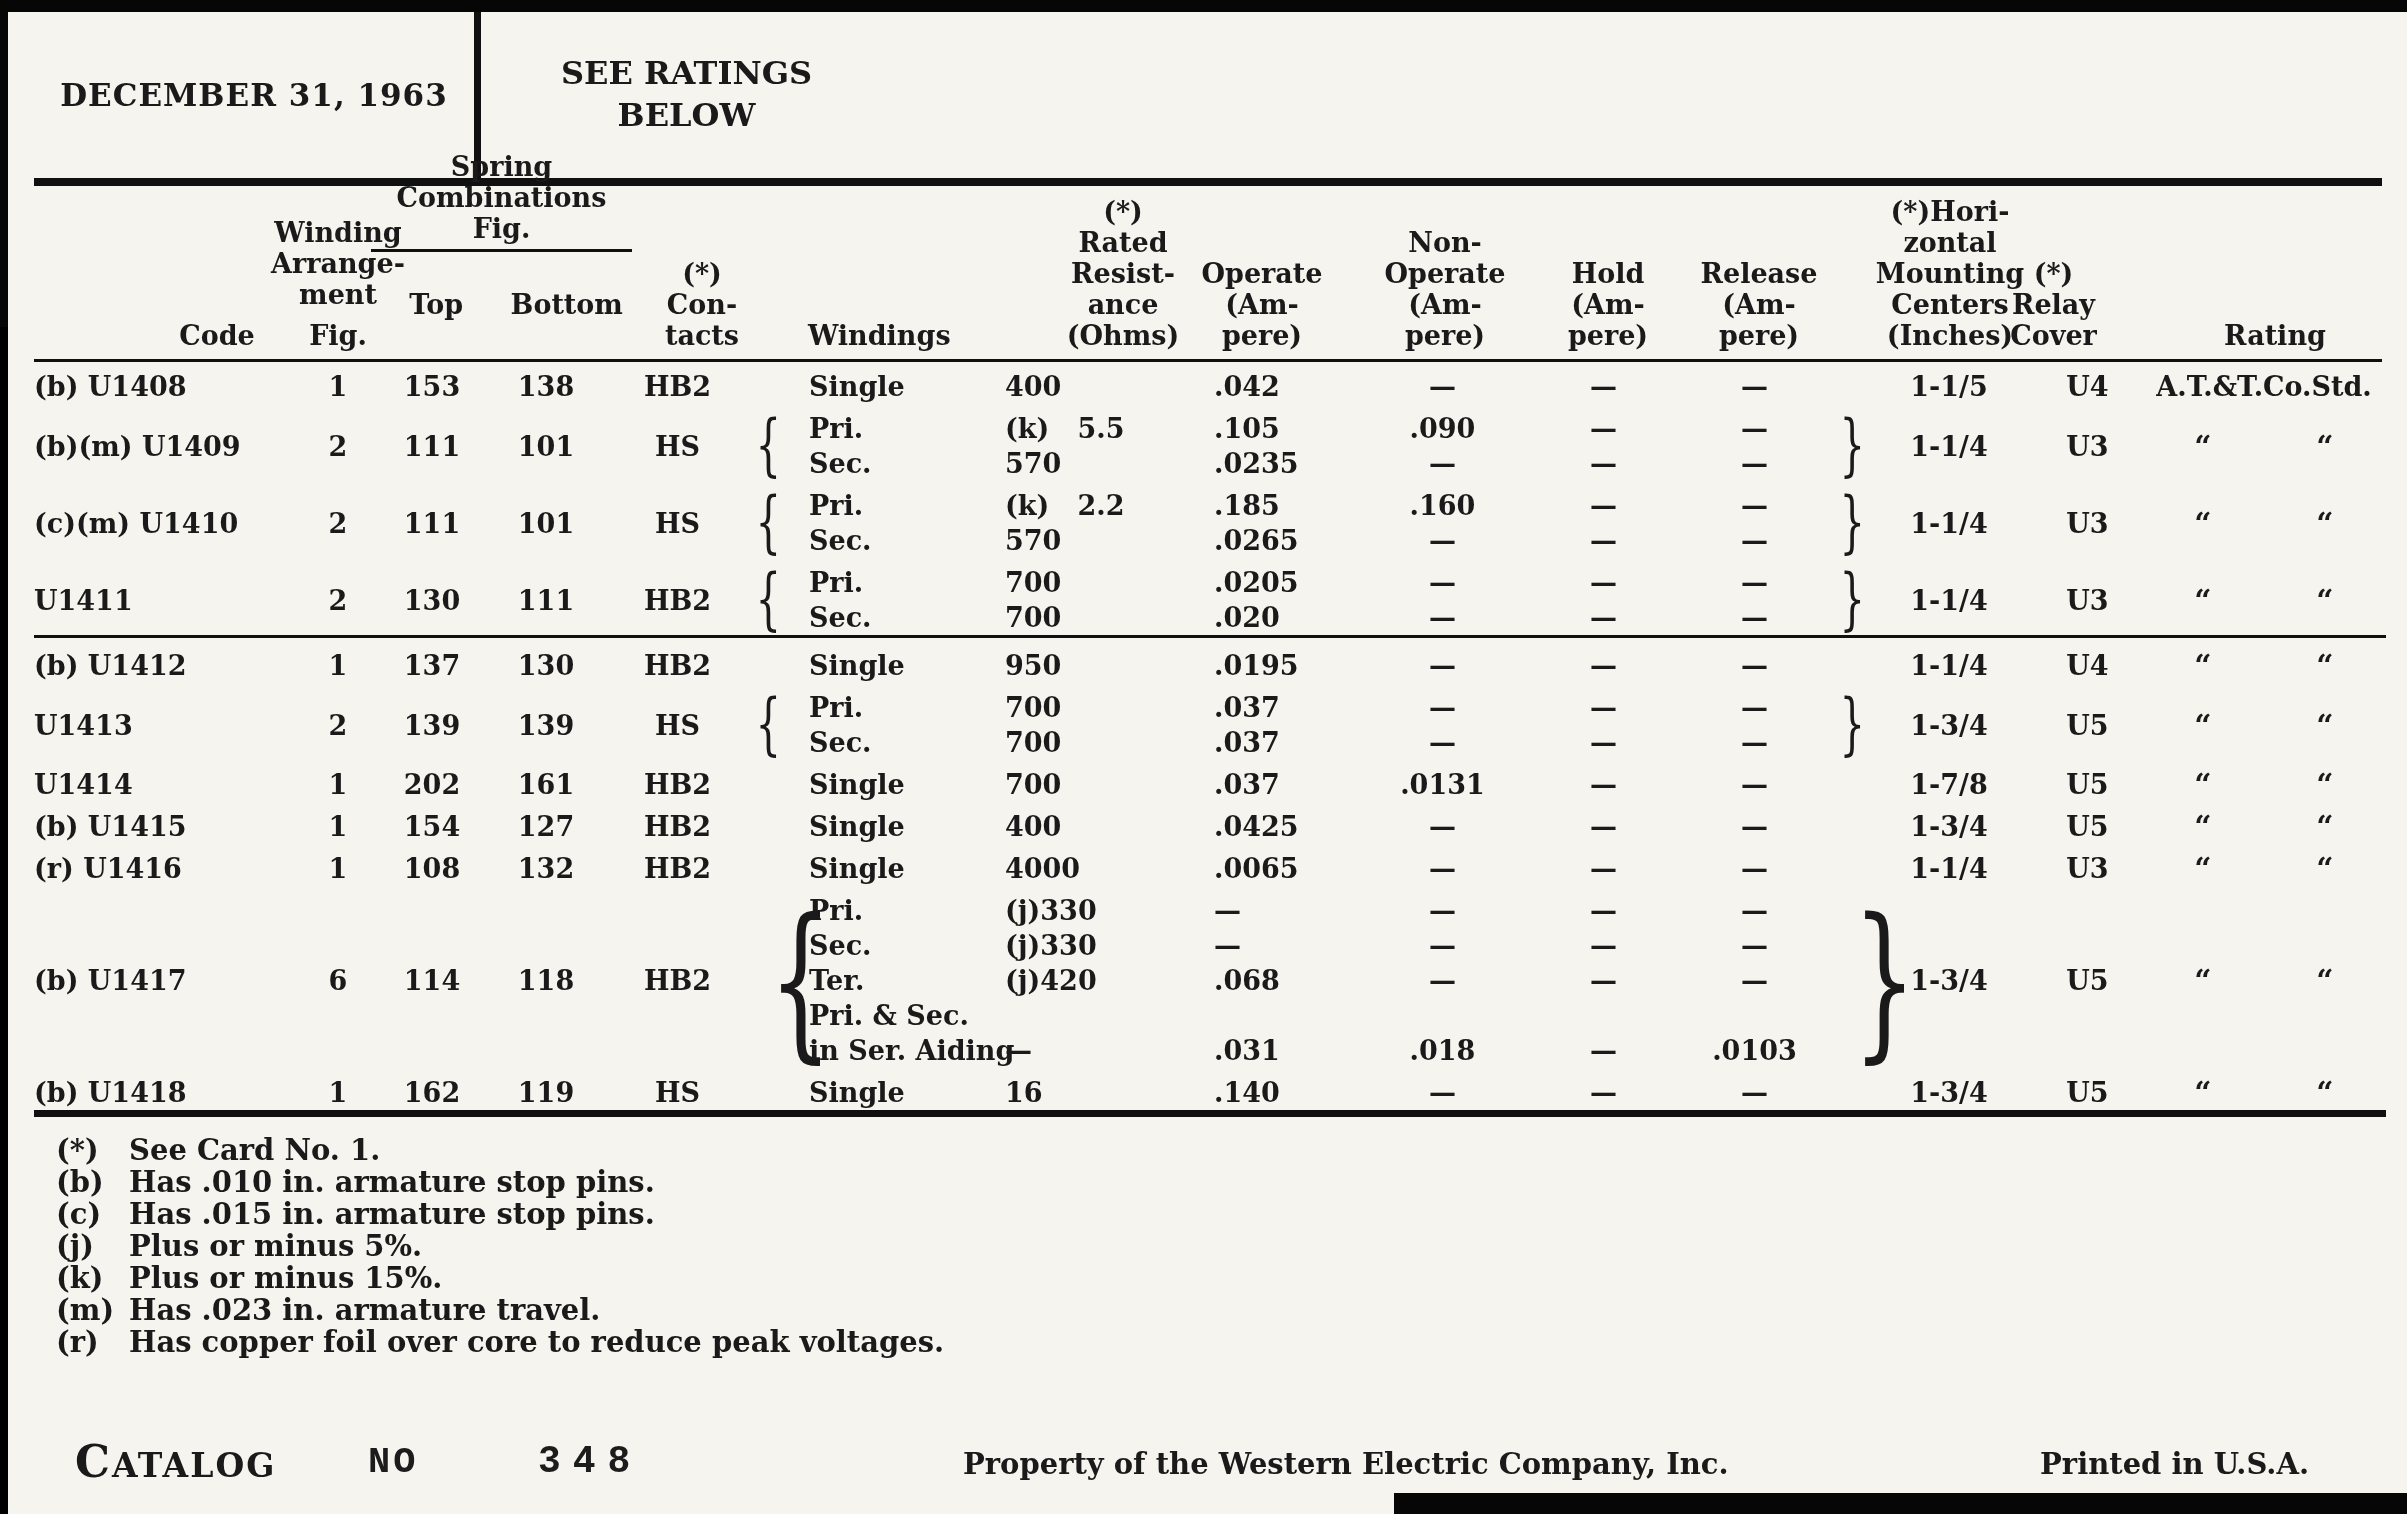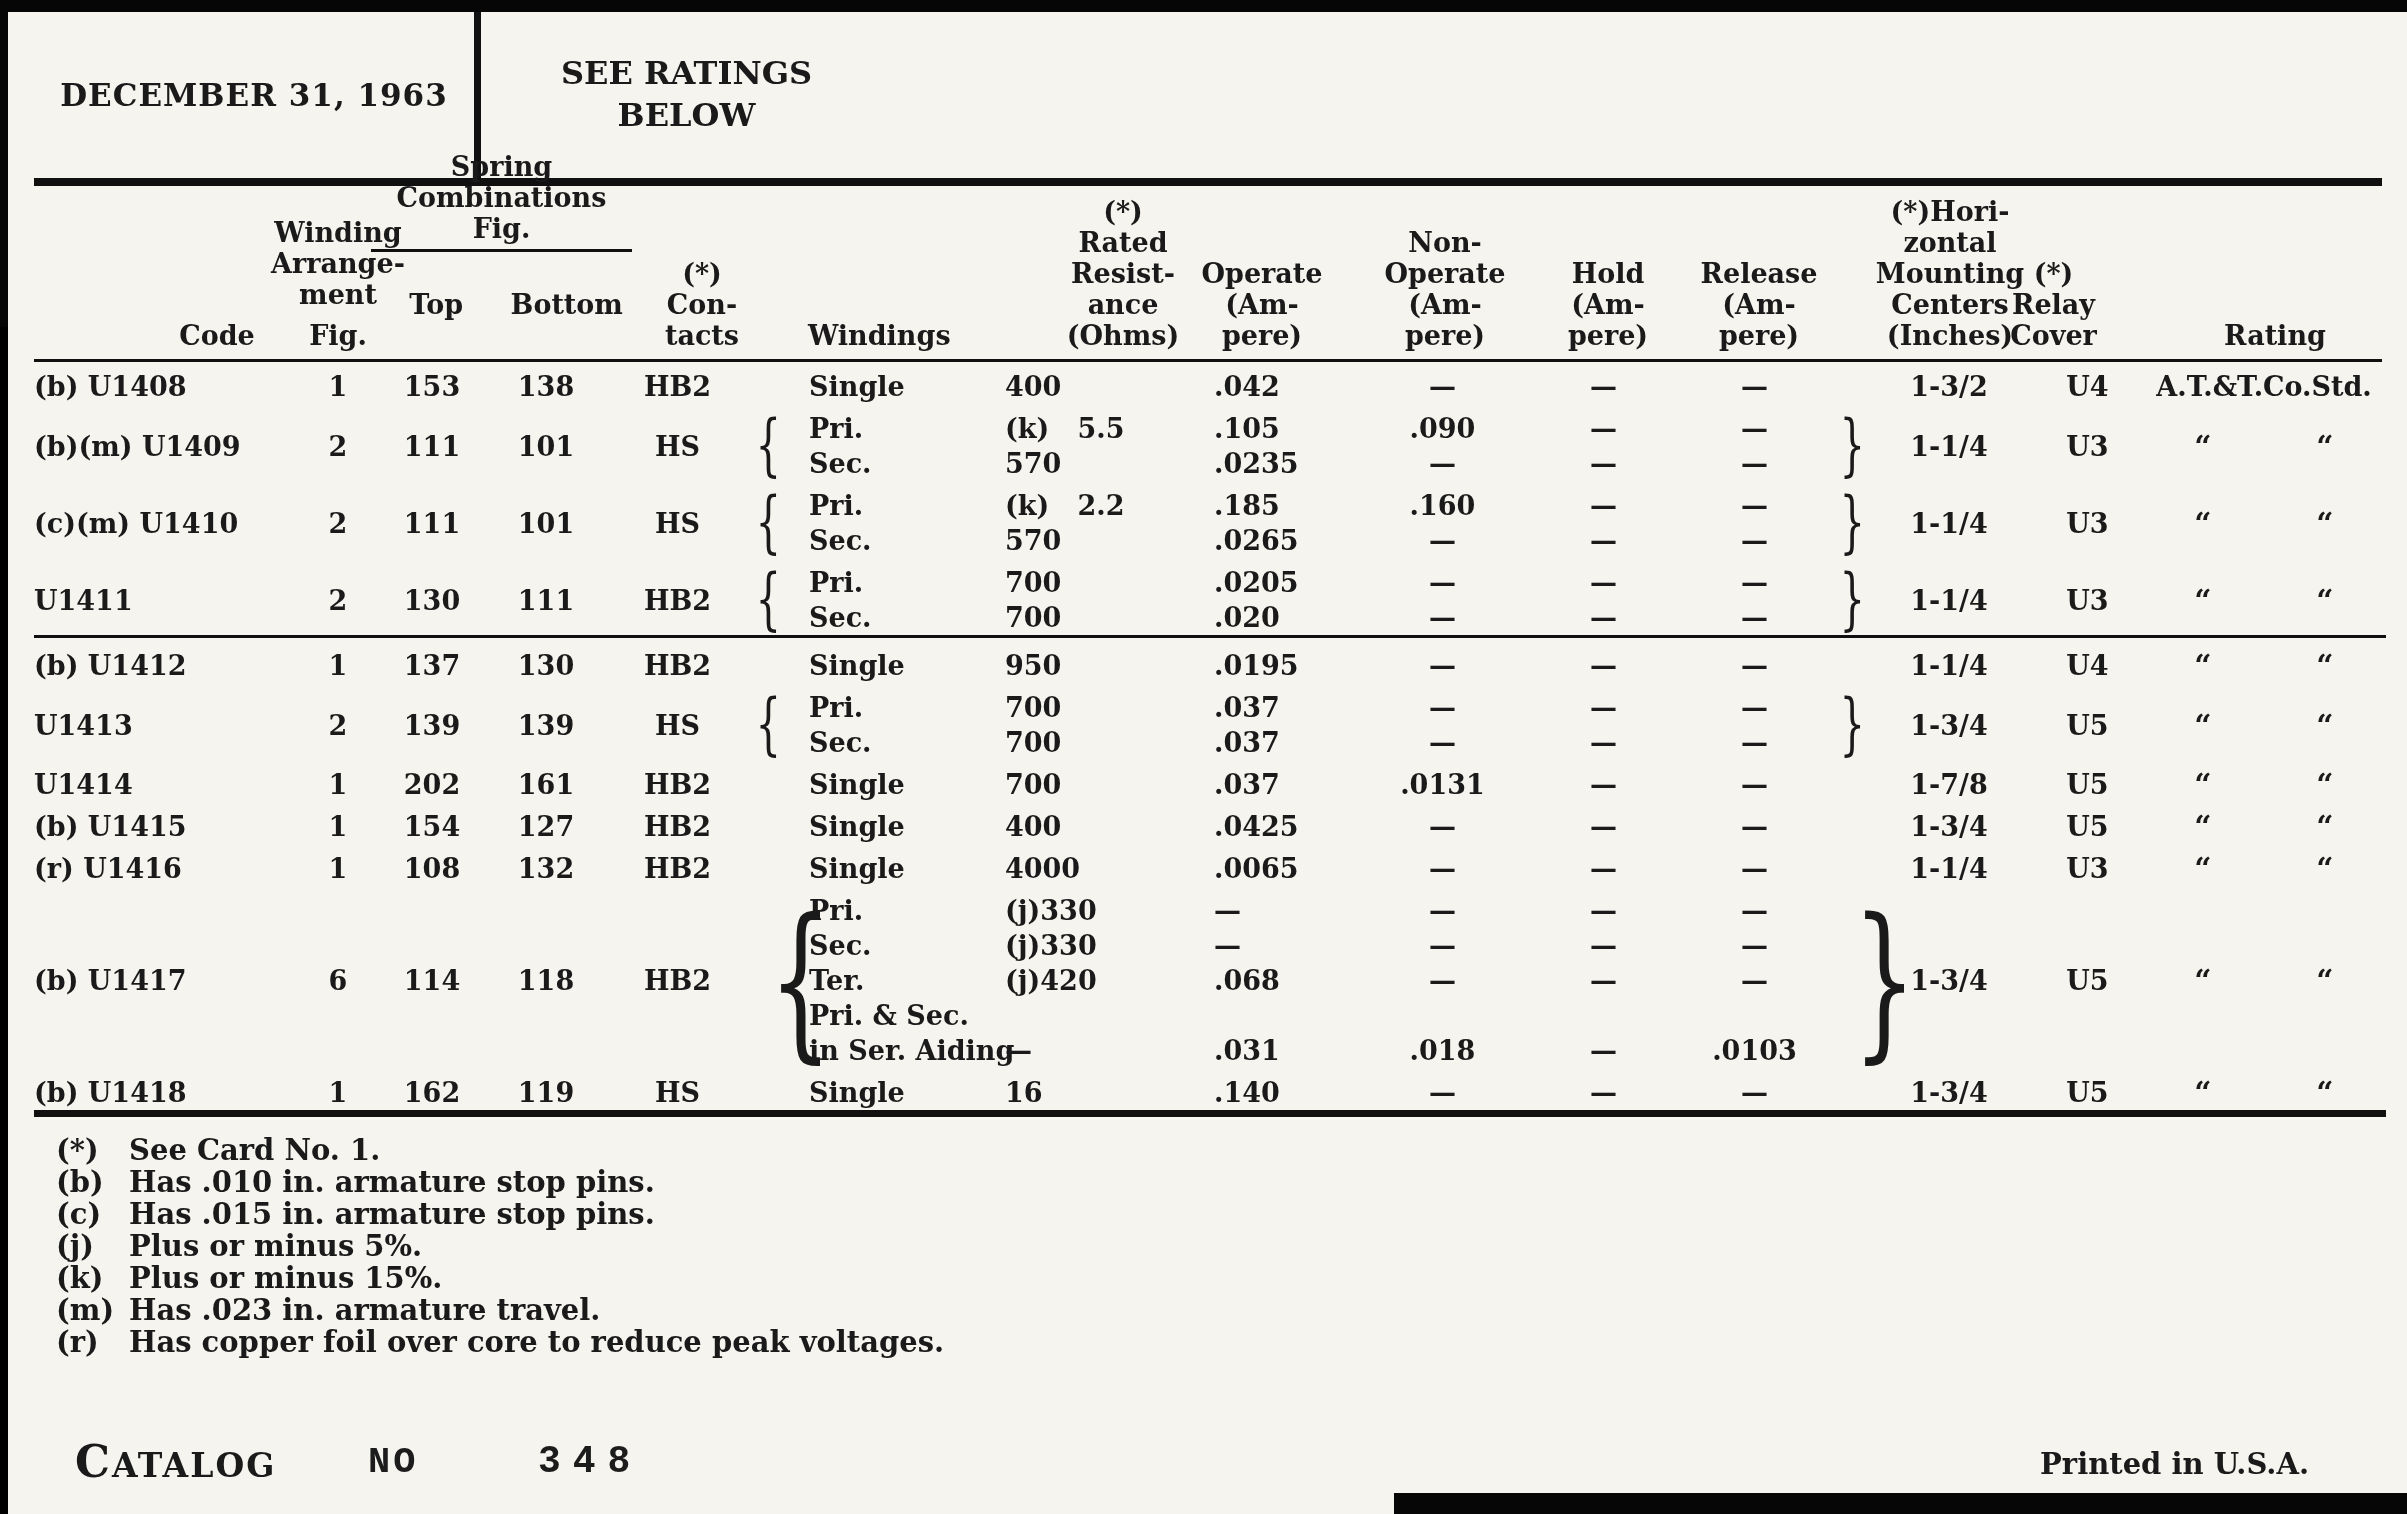--- a/index.html
+++ b/index.html
@@ -202,21 +202,21 @@
           <td class="c-bot">138</td>
           <td class="c-con">HB2</td>
           <td class="c-lbrace"></td>
           <td class="c-wind">Single</td>
           <td class="c-res">400</td>
           <td class="c-op">.042</td>
           <td class="c-non">—</td>
           <td class="c-hold">—</td>
           <td class="c-rel">—</td>
           <td class="c-rbrace"></td>
-          <td class="c-mount">1-3/2</td>
+          <td class="c-mount">1-1/5</td>
           <td class="c-cover">U4</td>
           <td class="c-rating">A.T.&amp;T.Co.Std.</td>
         </tr>
         <tr class="g-first">
           <td class="c-code" rowspan="2">(b)(m) U1409</td>
           <td class="c-fig" rowspan="2">2</td>
           <td class="c-top" rowspan="2">111</td>
           <td class="c-bot" rowspan="2">101</td>
           <td class="c-con" rowspan="2">HS</td>
           <td class="c-lbrace" rowspan="2"><span class="brace" style="font-size: 67px;">{</span></td>
@@ -538,20 +538,21 @@
     <div class="fn-row">
         <span class="fn-mark">(r)</span>
         <span class="fn-text">Has copper foil over core to reduce peak voltages.</span>
       </div>
   </div>
 
   <div class="footer">
     <div class="f-catalog">CATALOG</div>
     <div class="f-no">NO</div>
     <div class="f-num">348</div>
+    <div class="f-center">Property of the Western Electric Company, Inc.</div>
     <div class="f-right">Printed in U.S.A.</div>
   </div>
 
 </div>
 
 <div class="scan-strip-left"></div>
 <div class="scan-strip-br"></div>
 
 
 </body></html>

